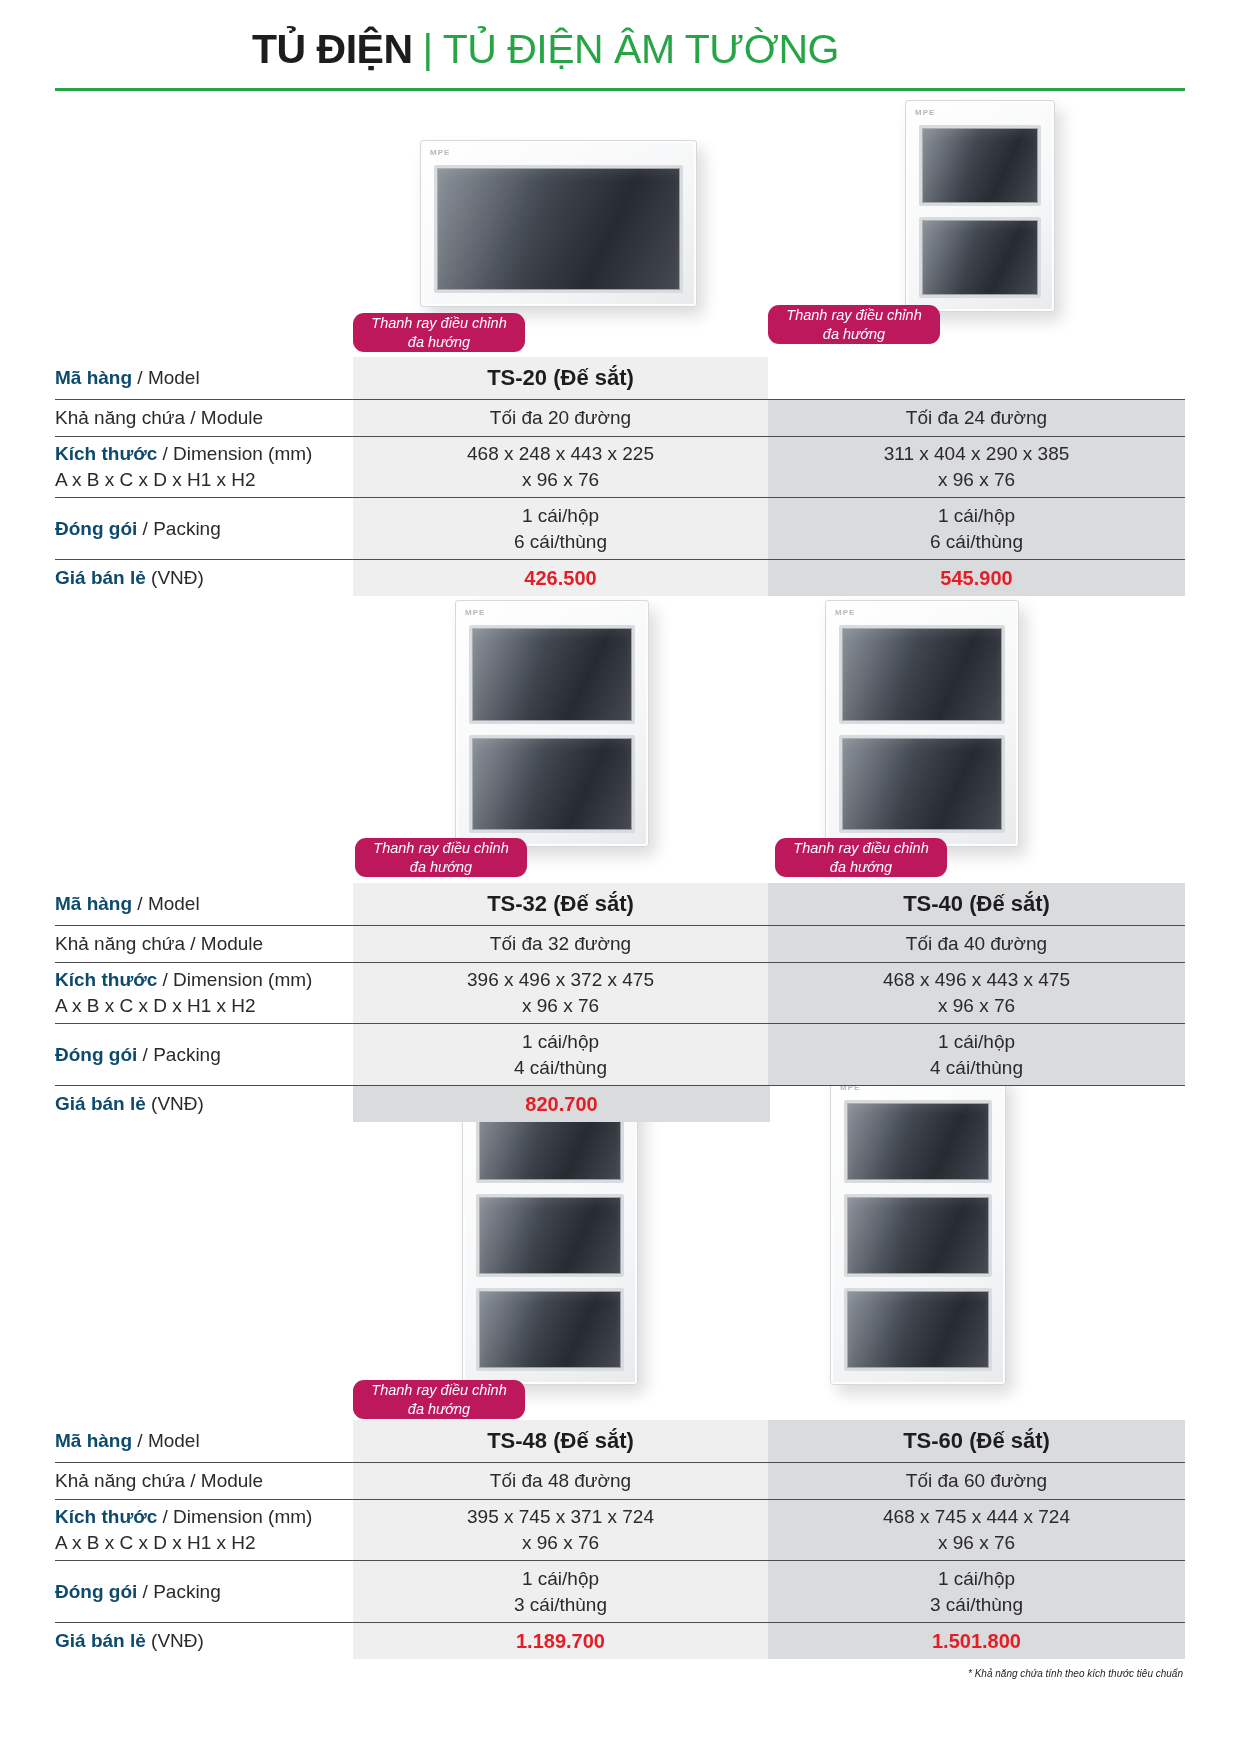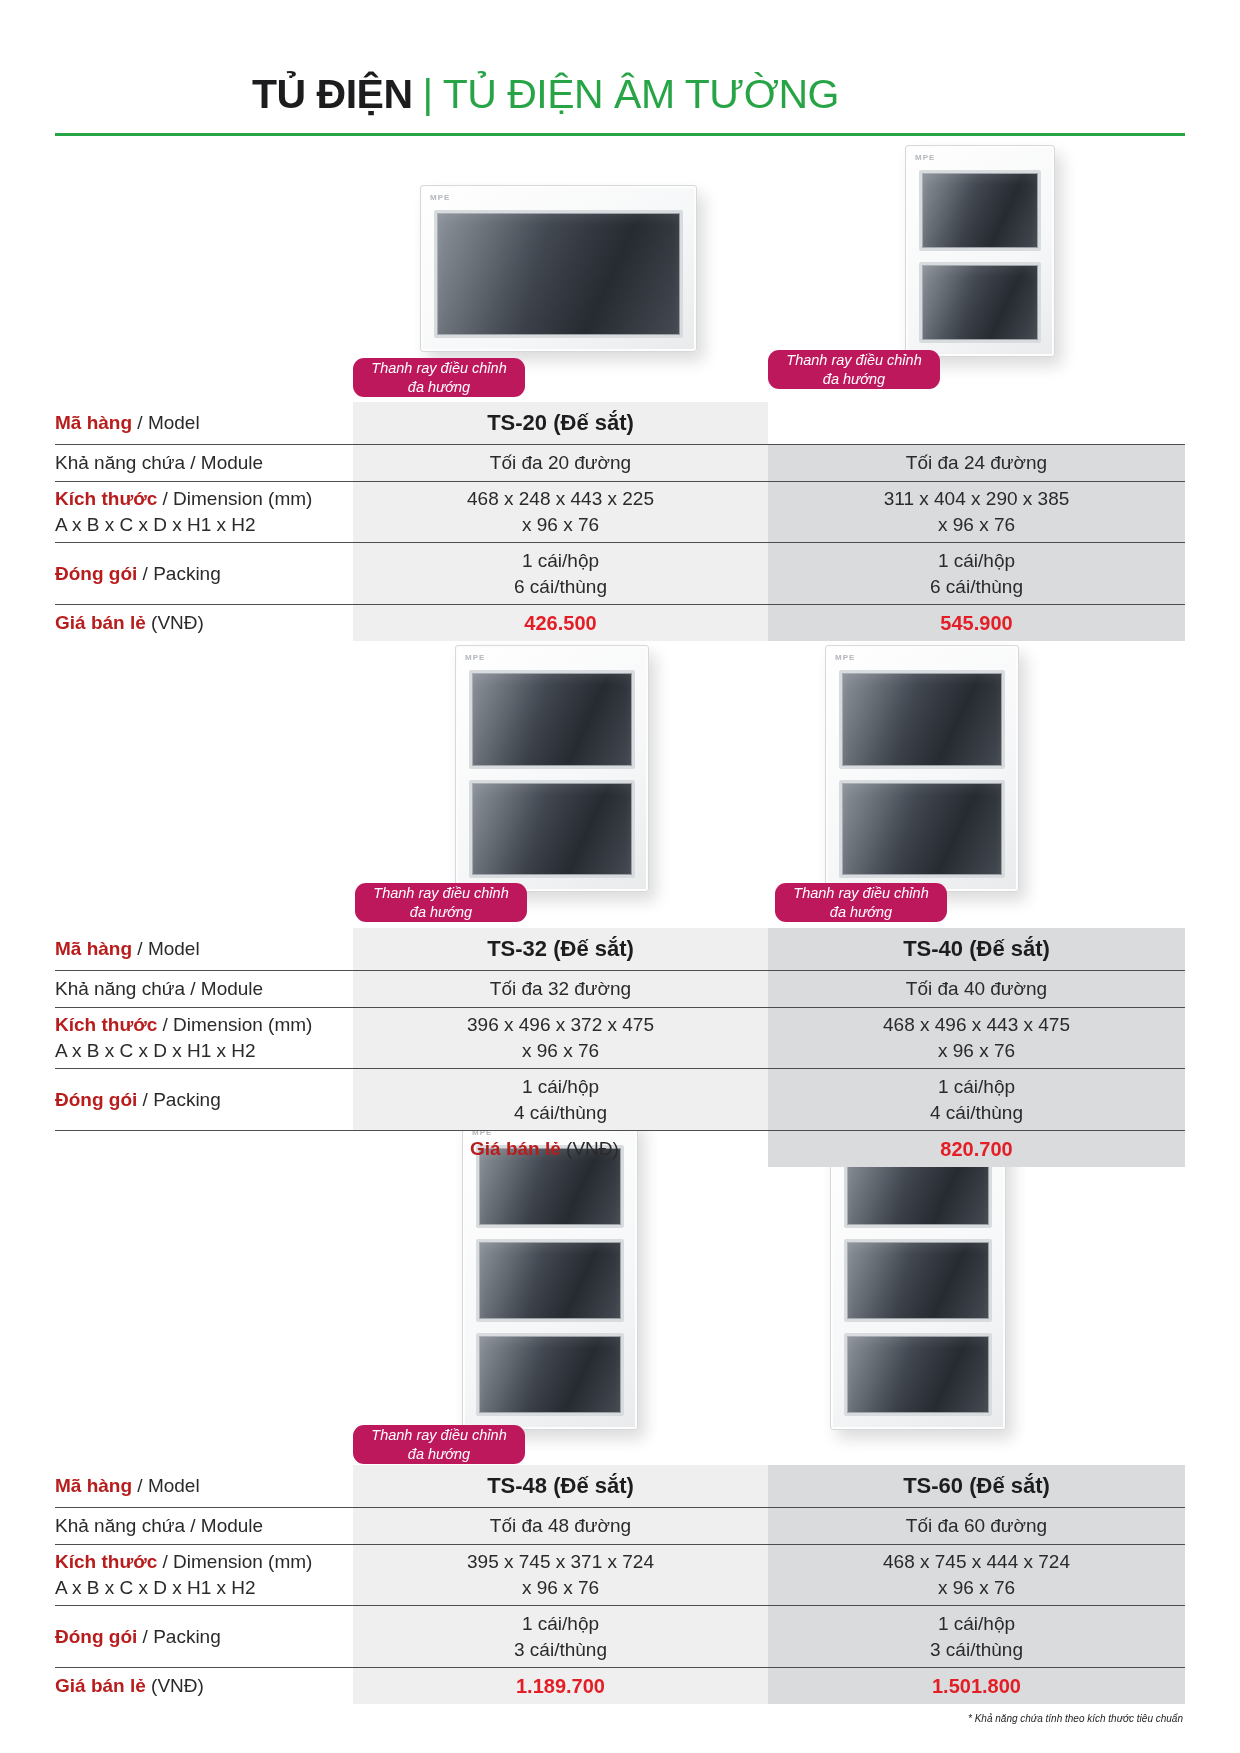--- a/index.html
+++ b/index.html
@@ -1,17 +1,17 @@
 <!DOCTYPE html>
 <html><head>
 <meta charset="utf-8">
 <style>
   html,body{margin:0;padding:0;background:#ffffff;}
   body{font-family:"Liberation Sans","DejaVu Sans",sans-serif;color:#232325;}
-  #page{position:relative;width:1240px;height:1679px;background:#ffffff;overflow:hidden;margin-top:45px;}
+  #page{position:relative;width:1240px;height:1679px;background:#ffffff;overflow:hidden;}
 
   
   .header-title{position:absolute;left:252px;top:26px;font-size:41px;letter-spacing:-0.5px;white-space:nowrap;}
   .header-title .t-black{font-weight:800;color:#1d1d1f;}
   .header-title .t-sep{font-weight:400;color:#27a546;padding:0 10px;}
   .header-title .t-green{font-weight:500;color:#27a546;}
   .header-rule{position:absolute;left:55px;right:55px;top:88px;height:3px;background:#27a546;}
 
   
   .cabinet{position:absolute;background:linear-gradient(145deg,#ffffff 0%,#f6f7f8 60%,#e9eaec 100%);
@@ -41,26 +41,26 @@
   .badge-s2-right{left:775px;top:838px;}
   .badge-s3-left{left:353px;top:1380px;}
 
   
   .spec-table{position:absolute;left:55px;width:1130px;}
   .table-s1{top:357px;}
   .table-s2{top:883px;}
   .table-s3{top:1420px;}
   .trow{display:flex;align-items:stretch;}
   .trow.bordered{border-bottom:1px solid #4d4d4f;}
-  .r1{height:42px;} .r2{height:36px;} .r3{height:60px;} .r4{height:61px;} .r5{height:36px;justify-content:flex-end;}
+  .r1{height:42px;} .r2{height:36px;} .r3{height:60px;} .r4{height:61px;} .r5{height:36px;}
   .cell{display:flex;flex-direction:column;justify-content:center;font-size:19px;color:#2a2a2c;}
   .cell.lbl{width:298px;align-items:flex-start;line-height:1.35;}
   .cell.v1{width:415px;background:#efeff0;align-items:center;text-align:center;line-height:1.35;}
   .cell.v2{width:417px;background:#dadbdc;align-items:center;text-align:center;line-height:1.35;}
-  .lbl .b{font-weight:700;color:#b91c1c;}
+  .lbl .b{font-weight:700;color:#0c4a6e;}
   .lbl .n{font-weight:400;}
   .val-model{font-weight:700;font-size:22px;color:#1d1d1f;}
   .val-price{font-weight:700;font-size:20px;color:#e41e26;}
 
   
   .footnote{position:absolute;right:57px;top:1668px;font-size:10px;font-style:italic;color:#232325;}
   .page-badge{position:absolute;left:1097px;top:1697px;width:66px;height:28px;background:#2caa4d;
     display:flex;align-items:center;justify-content:flex-end;padding-right:7px;box-sizing:border-box;
     color:#ffffff;font-weight:700;font-size:17px;}
 </style>

